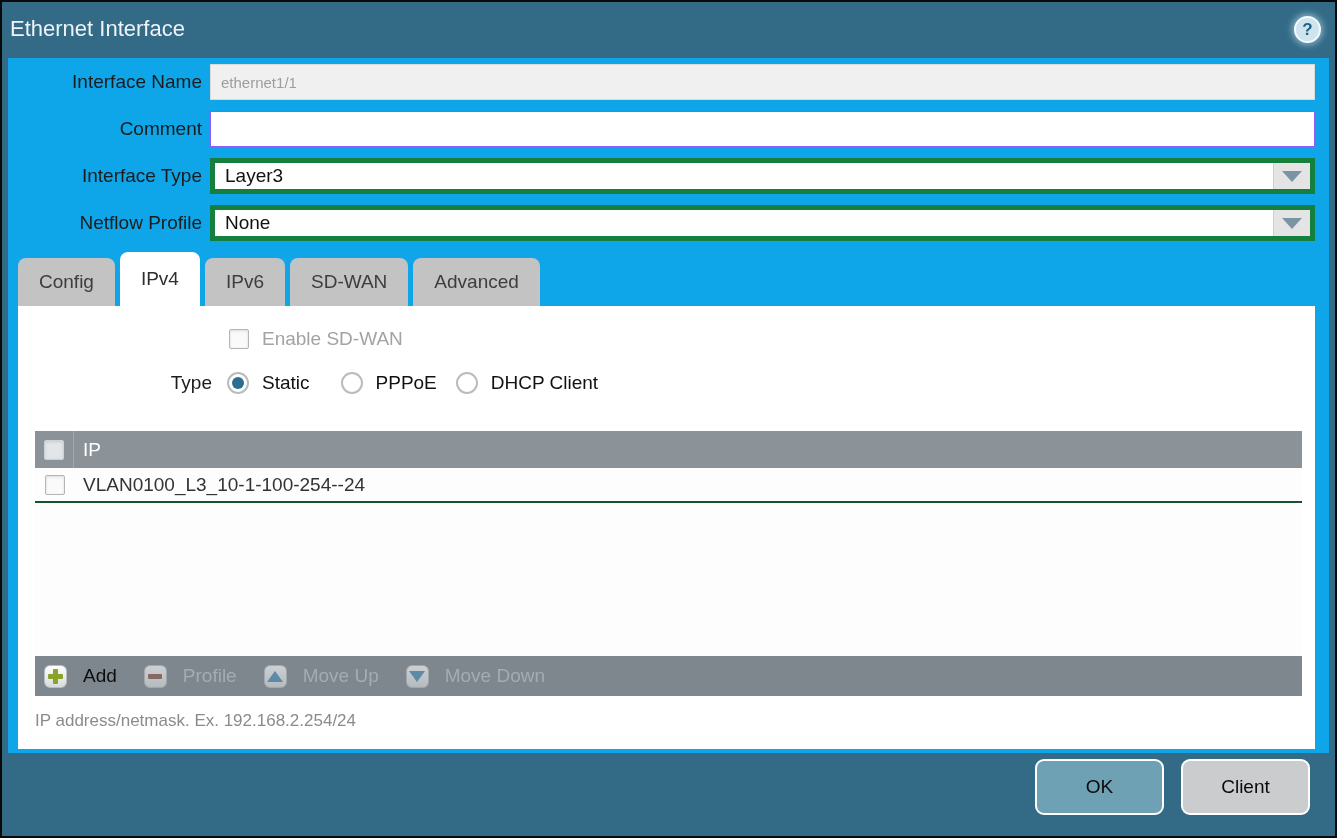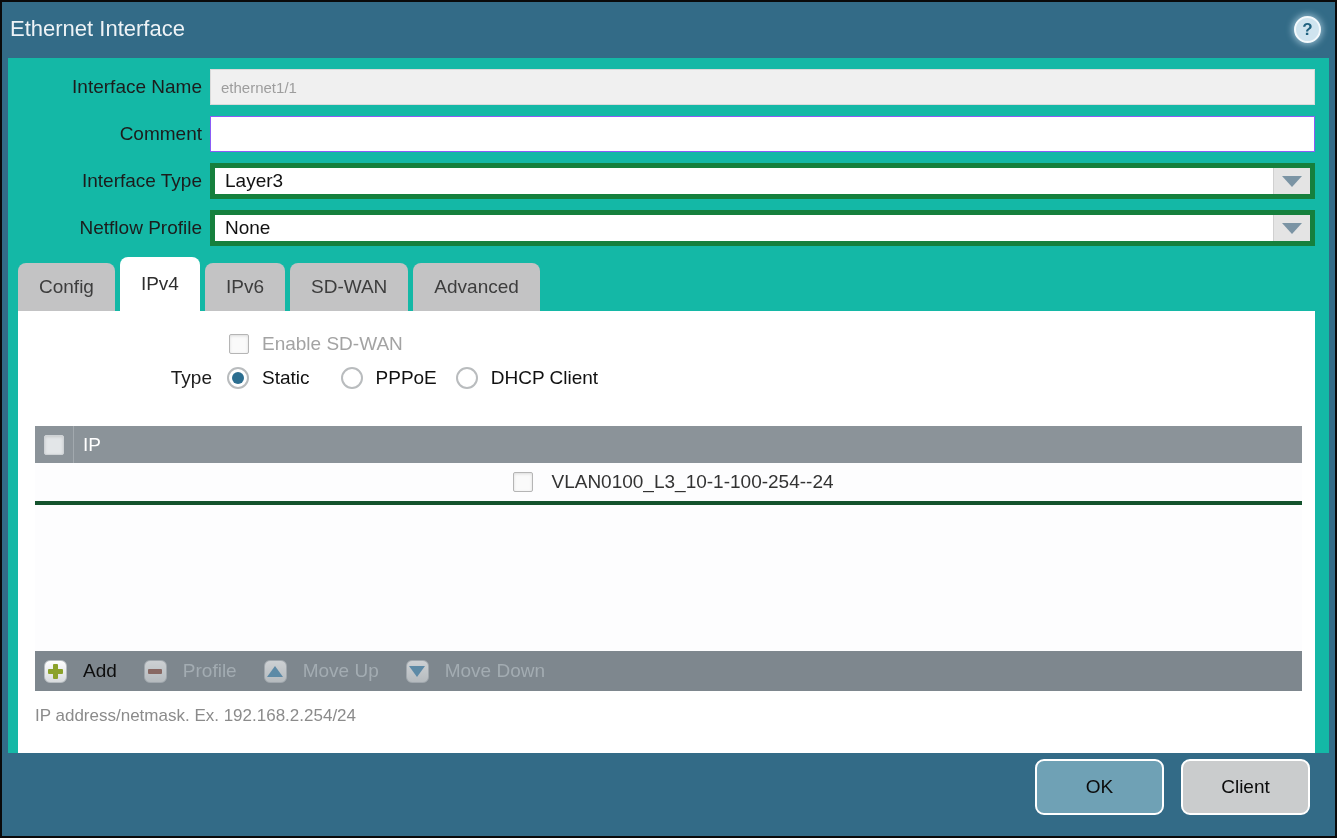--- a/index.html
+++ b/index.html
@@ -22,21 +22,21 @@
     margin-left:auto; width:27px; height:27px; border-radius:50%;
     background:#cfe4ef; border:2px solid #f3f9fc;
     color:#1f617f; font-weight:bold; font-size:17px; line-height:1;
     display:flex; align-items:center; justify-content:center;
     box-shadow:0 0 6px 2px rgba(205,233,247,.55);
     cursor:pointer;
   }
   
   .content {
     position:absolute; left:6px; right:6px; top:56px; bottom:83px;
-    background:#14b8a6; padding-top:11px; overflow:hidden;
+    background:#0ea5e9; padding-top:6px; overflow:hidden;
   }
   .form-row { display:flex; align-items:center; margin:0 14px 11px 0; height:36px; }
   .form-label { width:194px; text-align:right; font-size:19px; color:#1c1c1c; flex:none; }
   .form-field { margin-left:8px; flex:1; height:36px; position:relative; }
   input.text {
     width:100%; height:100%; border:1px solid #8b5cf6; font-size:15px;
     padding:0 10px; color:#111; background:#fff; font-family:inherit; outline:none;
   }
   input.text.disabled { background:#f0f0f0; color:#9d9d9d; border-color:#dadada; }
   .dropdown {
@@ -64,41 +64,41 @@
   }
   .tab.active { background:#ffffff; height:54px; color:#2e2e2e; }
   
   .panel { background:#ffffff; margin-left:10px; margin-right:14px; height:443px; }
   .sdwan-row { padding-top:22px; padding-left:211px; display:flex; align-items:center; }
   .checkbox {
     width:20px; height:20px; border:1px solid #b5b5b5; background:#fafafa;
     border-radius:2px; box-shadow:inset 0 1px 3px rgba(0,0,0,.12); flex:none;
   }
   .sdwan-label { font-size:19px; color:#a3a3a3; margin-left:13px; }
-  .type-row { margin-top:12px; display:flex; align-items:center; height:22px; }
+  .type-row { margin-top:22px; display:flex; align-items:center; height:22px; }
   .type-label { width:194px; text-align:right; font-size:19px; color:#1c1c1c; flex:none; }
   .radio {
     width:22px; height:22px; border-radius:50%; border:2px solid #b9bcbe;
     background:#fff; position:relative; flex:none; cursor:pointer;
   }
   .radio.checked::after {
     content:""; position:absolute; left:3px; top:3px; width:12px; height:12px;
     border-radius:50%; background:#2c6e90;
   }
   .radio-label { font-size:19px; color:#111; margin-left:13px; }
   .ml15 { margin-left:15px; } .ml31 { margin-left:31px; } .ml19 { margin-left:19px; }
   
   .ip-table { margin:37px 13px 0 17px; }
   .table-header { height:37px; background:#8b9399; display:flex; align-items:center; }
   .check-cell { width:39px; height:100%; display:flex; align-items:center; justify-content:center; flex:none; }
   .table-header .check-cell { border-right:1px solid #a2a9ae; }
   .table-header .checkbox { background:#e3e6e8; border-color:#cfd3d6; }
   .th-label { color:#ffffff; font-size:19px; padding-left:9px; }
   .table-body { height:188px; background:#fdfdfe; }
-  .table-row { height:42px; display:flex; align-items:center; border-bottom:4px solid #14532d; cursor:pointer;justify-content:center; }
+  .table-row { height:35px; display:flex; align-items:center; border-bottom:2px solid #14532d; cursor:pointer; }
   .row-text { padding-left:9px; font-size:19px; color:#333; }
   .table-toolbar {
     height:40px; background:#7e878e; display:flex; align-items:center;
     padding-left:9px; gap:27px;
   }
   .tb-btn { display:flex; align-items:center; gap:16px; font-size:19px; cursor:pointer; }
   .tb-btn .icon-box {
     width:23px; height:23px; border-radius:6px;
     background:linear-gradient(#fefefe,#d8dbdd); border:1px solid #b6bcc0;
     display:flex; align-items:center; justify-content:center; flex:none;

